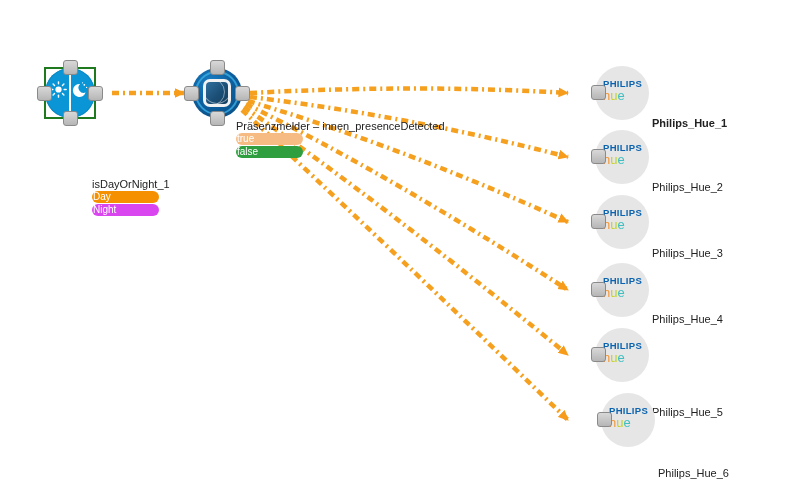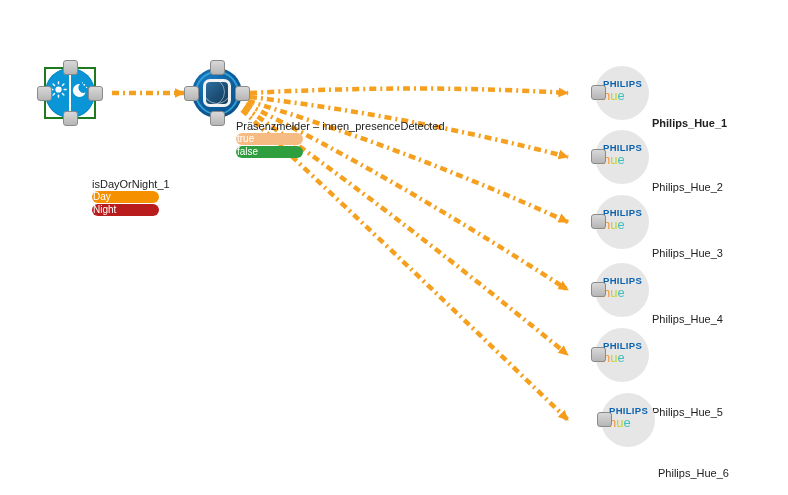--- a/index.html
+++ b/index.html
@@ -169,21 +169,21 @@
     line-height: 12px;
     border-radius: 7px;
     font-size: 10px;
     color: #ffffff;
     padding-left: 1px;
     box-sizing: border-box;
     margin-top: 1px;
     font-family: "Liberation Sans", sans-serif;
   }
   .badge-day    { background: #f59100; }
-  .badge-night  { background: #b91c1c; }
+  .badge-night  { background: #d946ef; }
   .badge-true   { background: #f6bb83; }
   .badge-false  { background: #2e9e3f; }
 
   .hue-name {
     position: absolute;
     font-size: 11px;
     color: #222222;
     white-space: nowrap;
     font-family: "Liberation Sans", sans-serif;
   }

